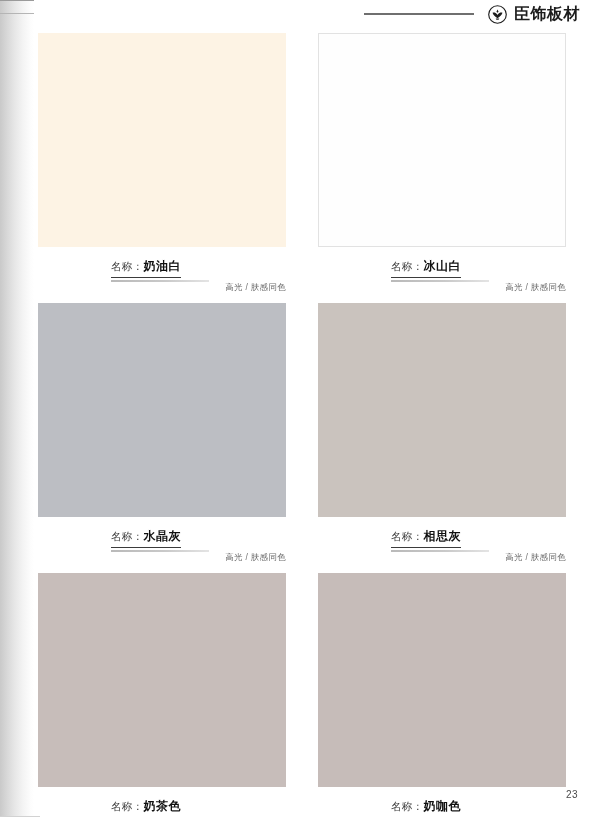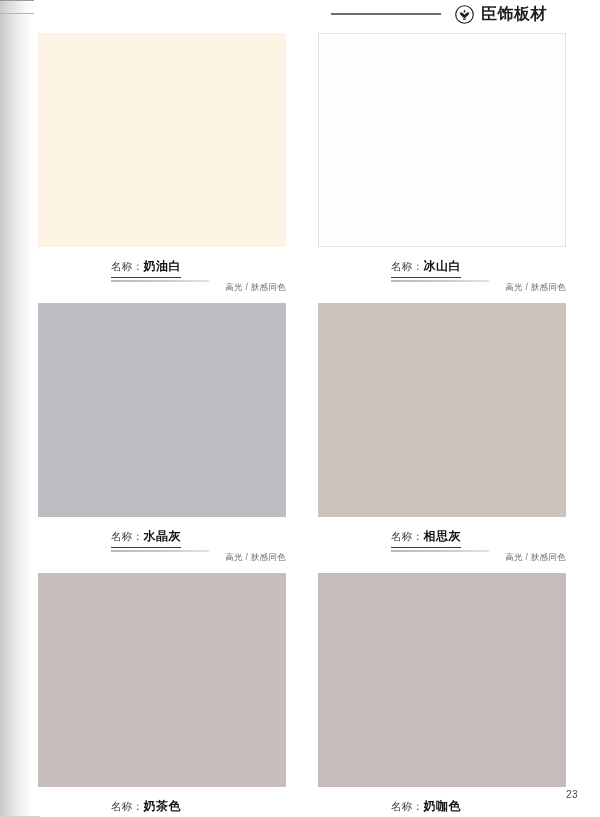--- a/index.html
+++ b/index.html
@@ -52,21 +52,21 @@
   }
 
   
   #header {
     position: absolute;
     left: 0; top: 0;
     width: 600px; height: 28px;
     display: flex;
     align-items: center;
     justify-content: flex-end;
-    padding-right: 53px;
+    padding-right: 20px;
     box-sizing: border-box;
   }
   #header-rule {
     flex: 0 0 110px;
     height: 2px;
     background: #6f6f6f;
     margin-right: 14px;
   }
   #brand {
     display: flex;

